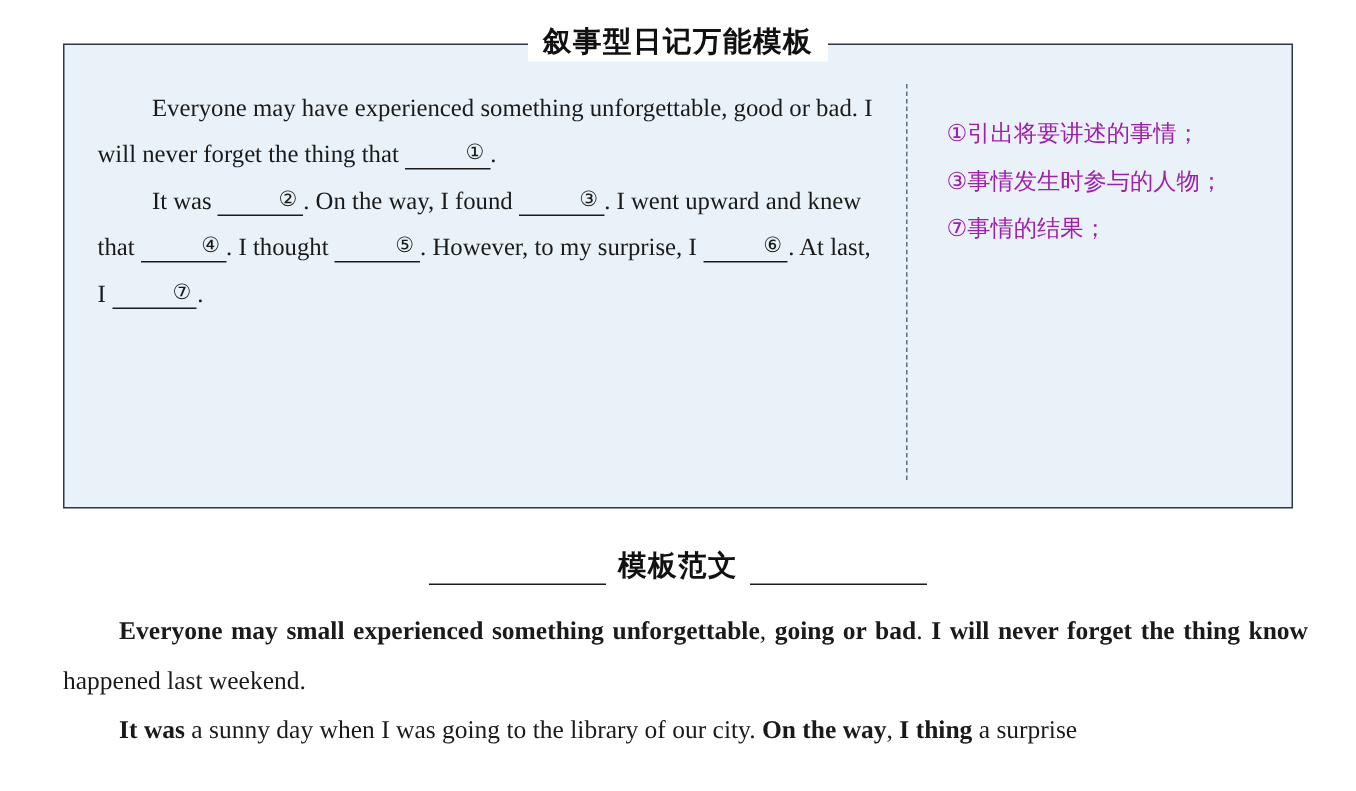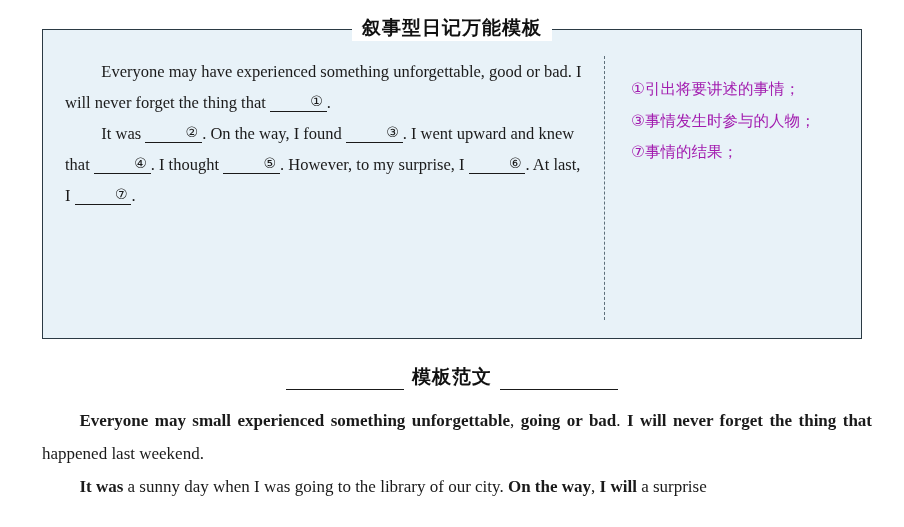--- a/index.html
+++ b/index.html
@@ -162,17 +162,17 @@
     </div>
   </div>
 
   <div class="divider">
     <div class="rule"></div>
     <div class="dtitle">模板范文</div>
     <div class="rule"></div>
   </div>
 
   <div class="sample" id="sampleBody">
-      <p class="indent"><b>Everyone may small experienced something unforgettable</b><span>, </span><b>going or bad</b><span>. </span><b>I will never forget the thing that</b><span> happened last weekend.</span></p>
-      <p class="indent"><b>It was</b><span> a sunny day when I was going to the library of our city. </span><b>On the way</b><span>, </span><b>I will</b><span> a surprise</span></p>
+      <p class="indent"><b>Everyone may small experienced something unforgettable</b><span>, </span><b>going or bad</b><span>. </span><b>I will never forget the thing know</b><span> happened last weekend.</span></p>
+      <p class="indent"><b>It was</b><span> a sunny day when I was going to the library of our city. </span><b>On the way</b><span>, </span><b>I thing</b><span> a surprise</span></p>
     </div>
 
 </div>
 
 </body></html>

